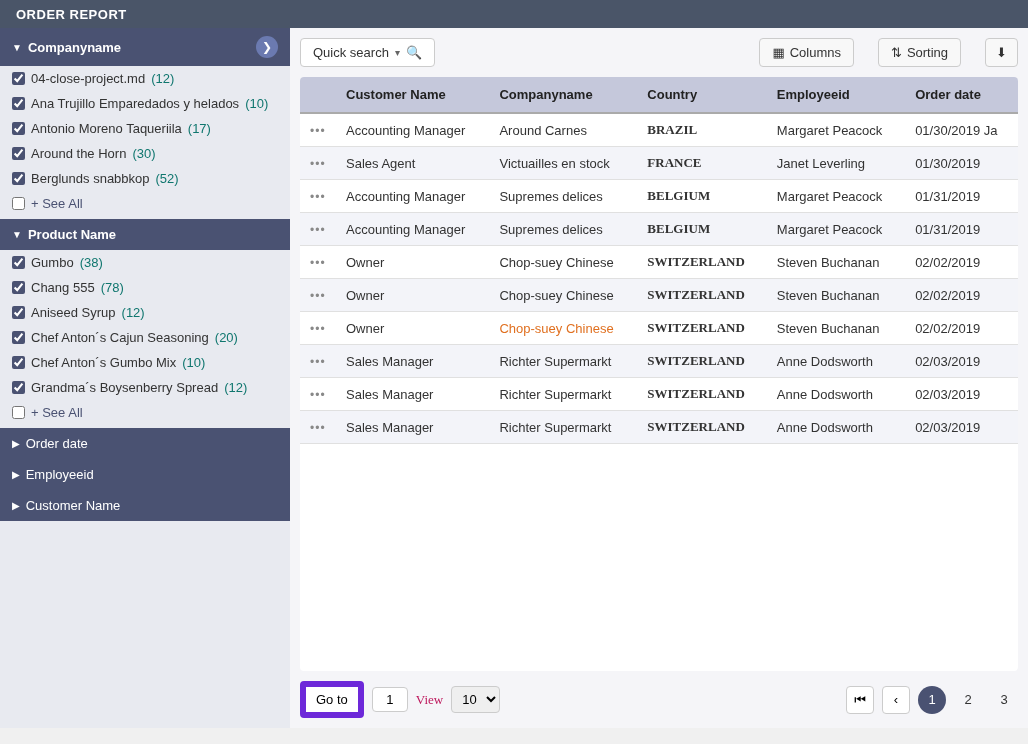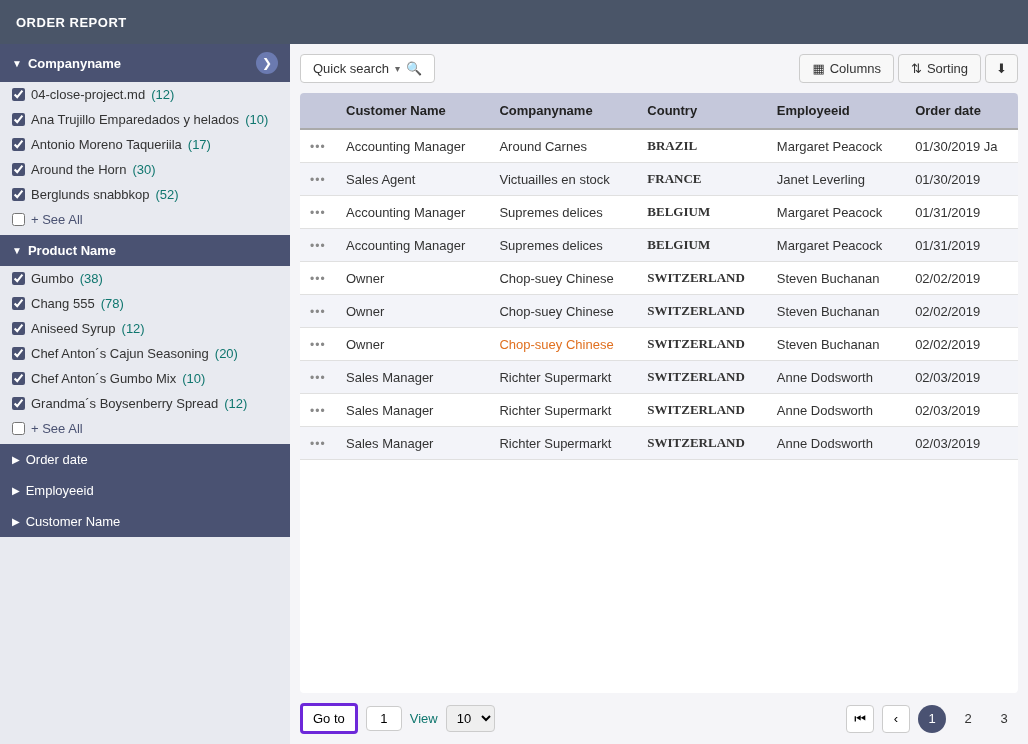--- a/index.html
+++ b/index.html
@@ -6,21 +6,21 @@
     body { background: #f0f0f0; width: 1028px; height: 744px; overflow: hidden; }
 
     
     .header {
       background: #4a5568;
       color: white;
       padding: 10px 16px;
       font-size: 15px;
       font-weight: bold;
       letter-spacing: 0.5px;
-      height: 44px;
+      height: 28px;
       display: flex;
       align-items: center;
     }
 
     
     .main-layout {
       display: flex;
       height: calc(744px - 44px);
     }
 
@@ -105,21 +105,21 @@
       background: #f5f5f8;
       padding: 10px;
       overflow: hidden;
     }
 
     
     .toolbar {
       display: flex;
       align-items: center;
       margin-bottom: 10px;
-      gap: 4px;
+      gap: 24px;
     }
     .quick-search-btn {
       display: flex;
       align-items: center;
       gap: 6px;
       border: 1px solid #ccc;
       background: white;
       padding: 6px 12px;
       border-radius: 4px;
       cursor: pointer;
@@ -200,36 +200,36 @@
     }
 
     
     .pagination-bar {
       display: flex;
       align-items: center;
       margin-top: 10px;
       gap: 8px;
     }
     .goto-btn {
-      border: 3px solid #6d28d9;
+      border: 6px solid #6d28d9;
       background: white;
       padding: 5px 10px;
       border-radius: 4px;
       cursor: pointer;
       font-size: 13px;
     }
     .goto-input {
       border: 1px solid #ccc;
       padding: 4px 6px;
       width: 36px;
       text-align: center;
       border-radius: 4px;
       font-size: 13px;
     }
-    .view-label { color: #0f766e; }
+    .view-label { color: #be185d; font-family: Liberation Serif, serif; }
     .view-select {
       border: 1px solid #ccc;
       padding: 4px 6px;
       border-radius: 4px;
       font-size: 13px;
       cursor: pointer;
     }
     .pagination-spacer { flex: 1; }
     .page-nav-btn {
       border: 1px solid #ccc;

